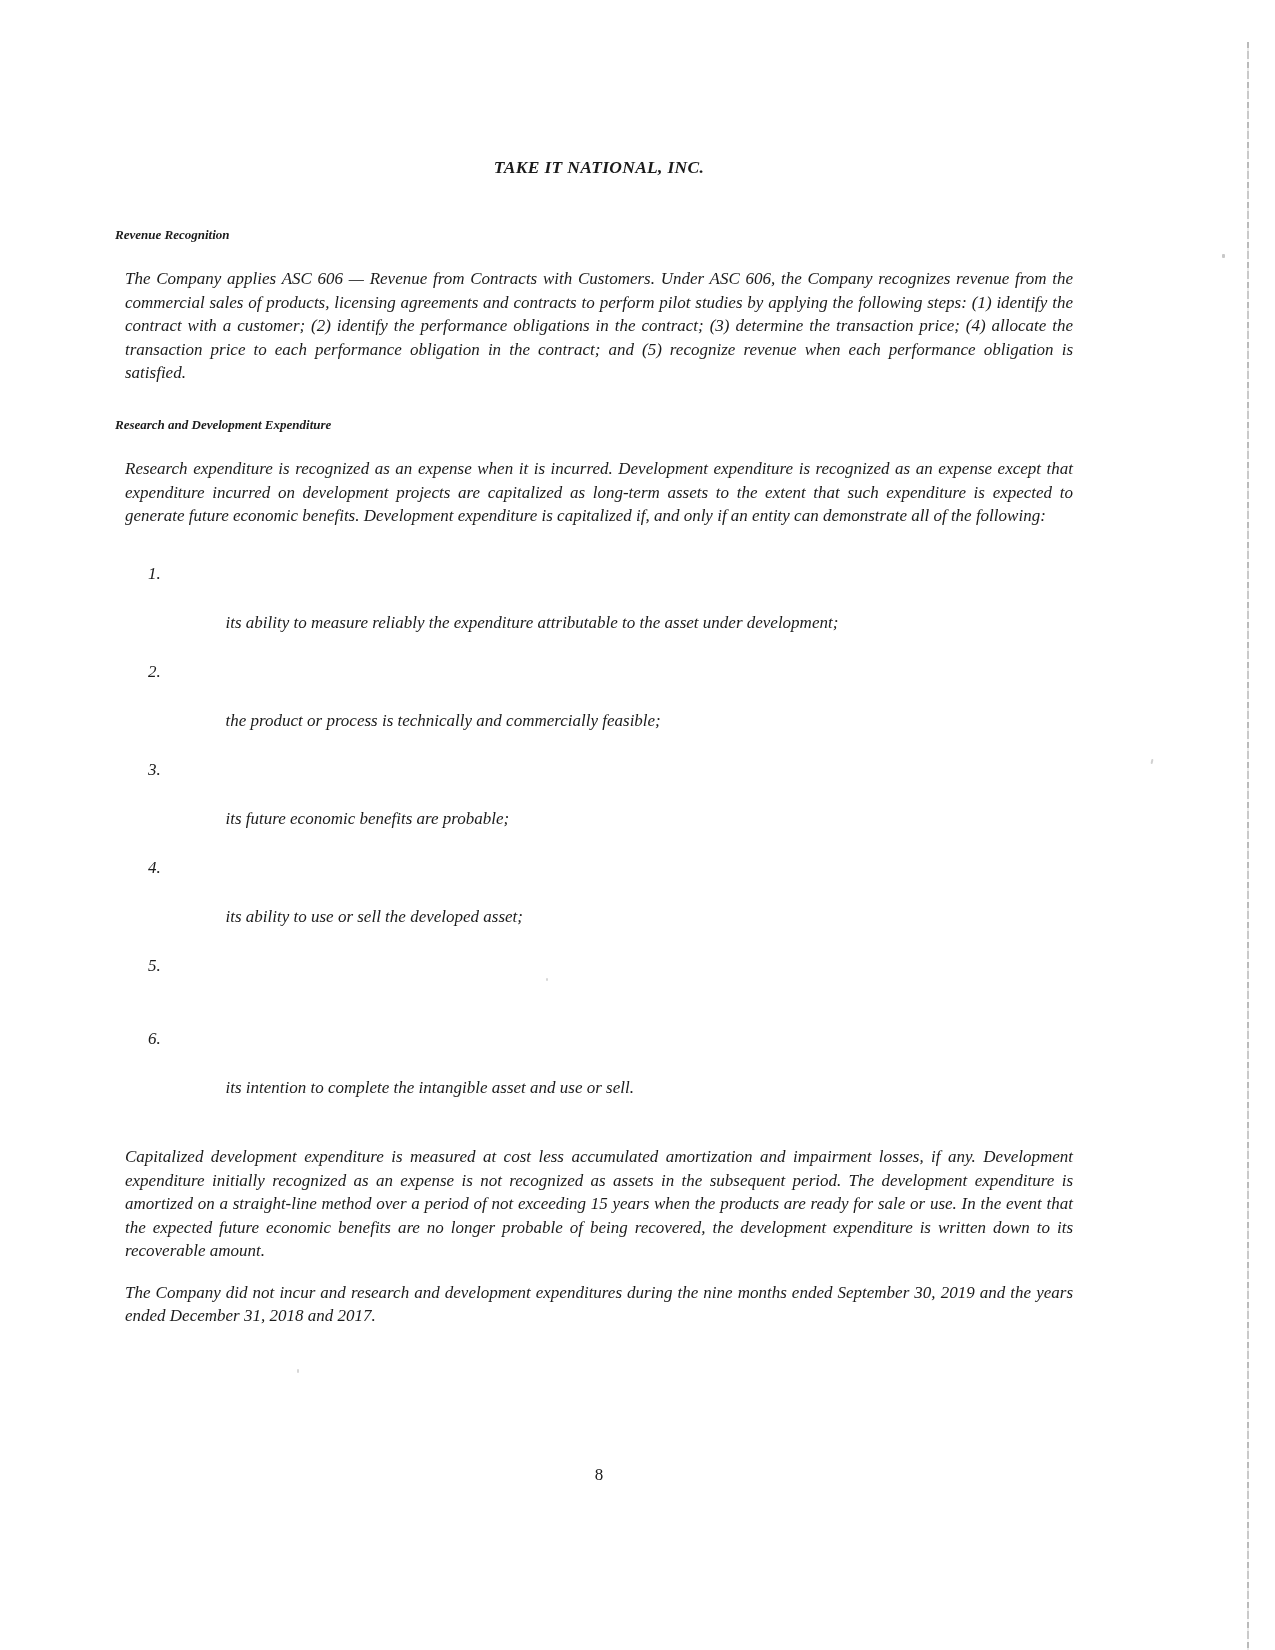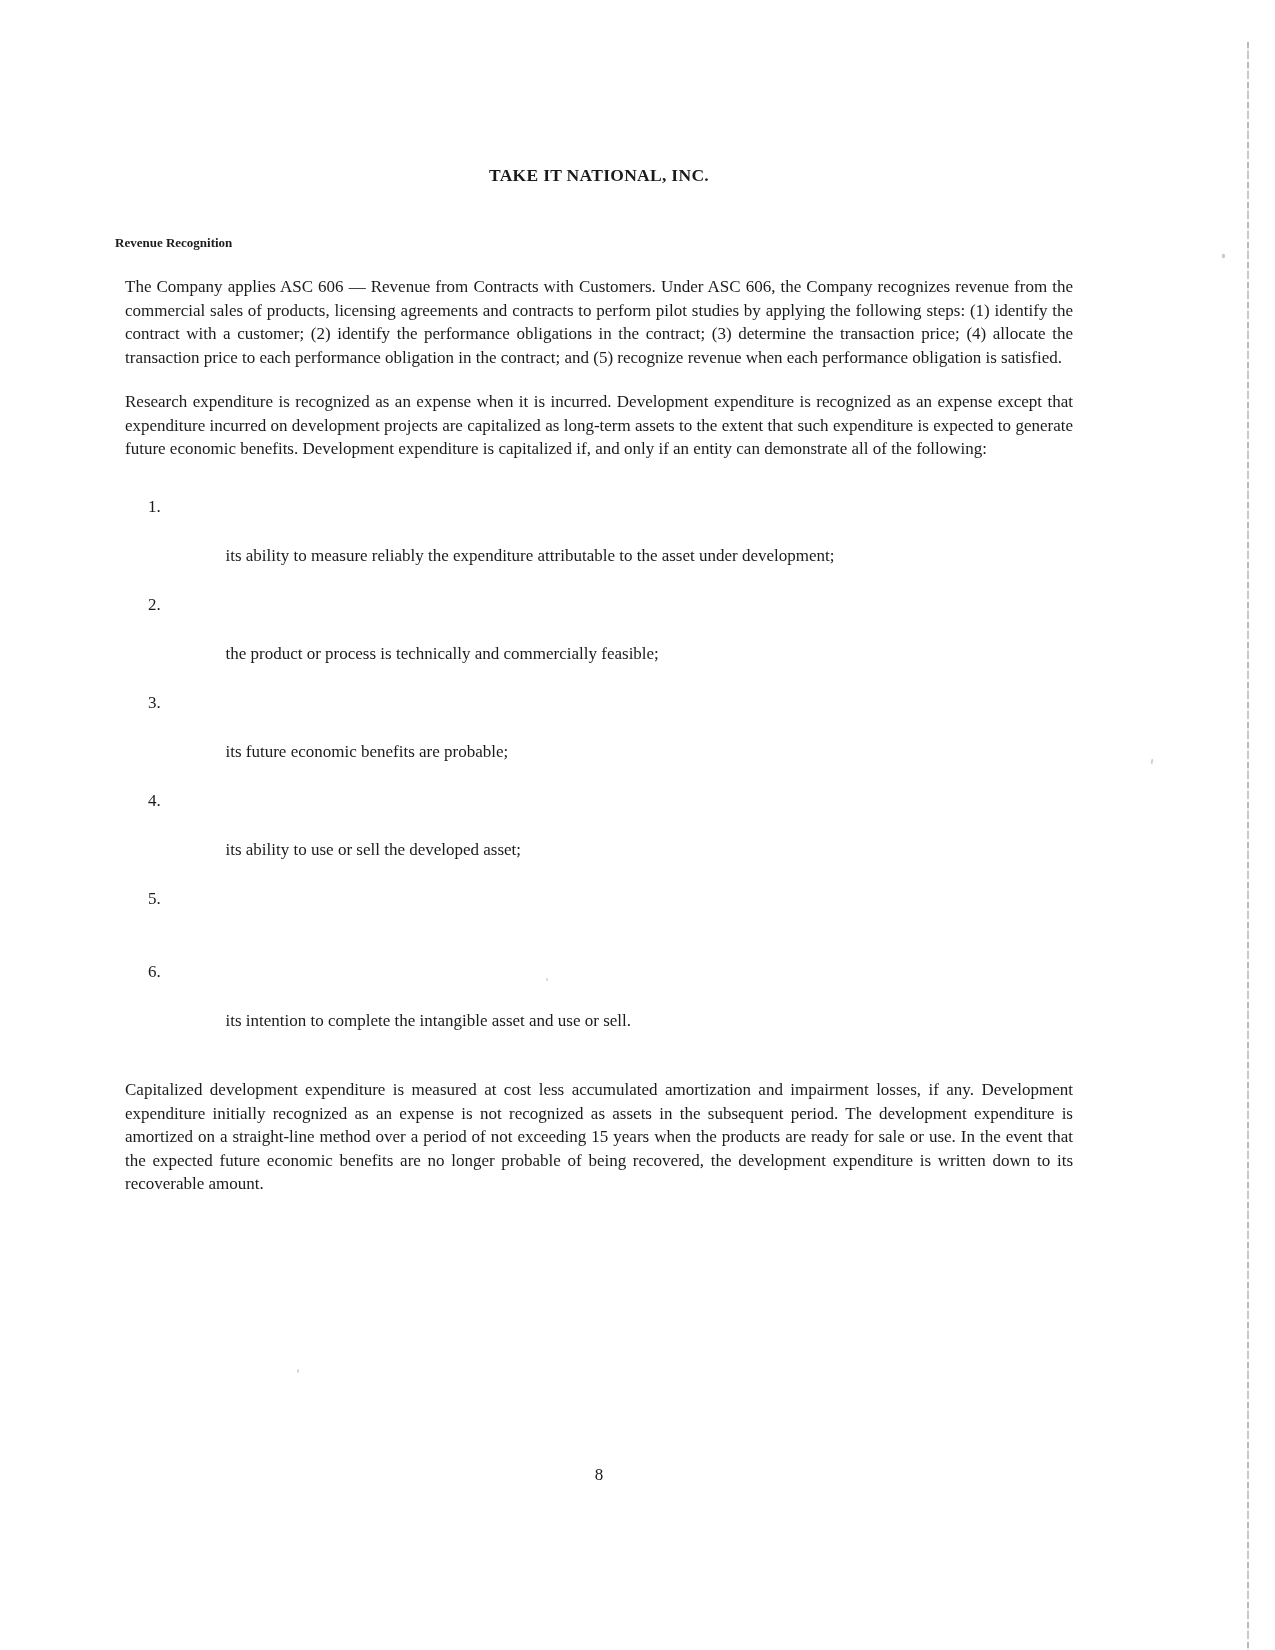--- a/index.html
+++ b/index.html
@@ -8,24 +8,25 @@
     width: 1275px;
     height: 1650px;
     background: #ffffff;
     overflow: hidden;
     font-family: "Liberation Serif", "DejaVu Serif", serif;
     color: #1b1b1b;
   }
   .content {
     position: absolute;
     left: 115px;
-    top: 16px;
+    top: 8px;
     width: 968px;
     font-size: 17px;
     line-height: 23.5px;
+    font-style: italic;
   }
   .doc-title {
     margin: 148px 0 0 0;
     text-align: center;
     font-size: 17.5px;
     font-weight: bold;
     letter-spacing: 0.3px;
   }
   .subtitle-block {
     margin-top: 23px;
@@ -107,20 +108,21 @@
     <h1 class="doc-title">TAKE IT NATIONAL, INC.</h1>
 
 
     <section>
       <h2 class="section-heading sh-revenue">Revenue Recognition</h2>
       <p class="body-para">The Company applies ASC 606 — Revenue from Contracts with Customers. Under ASC 606, the Company recognizes revenue from the commercial sales of products, licensing agreements and contracts to perform pilot studies by applying the following steps: (1) identify the contract with a customer; (2) identify the performance obligations in the contract; (3) determine the transaction price; (4) allocate the transaction price to each performance obligation in the contract; and (5) recognize revenue when each performance obligation is satisfied.</p>
     </section>
 
 
     <section>
+      <h2 class="section-heading sh-rnd">Research and Development Expenditure</h2>
       <p class="body-para">Research expenditure is recognized as an expense when it is incurred. Development expenditure is recognized as an expense except that expenditure incurred on development projects are capitalized as long-term assets to the extent that such expenditure is expected to generate future economic benefits. Development expenditure is capitalized if, and only if an entity can demonstrate all of the following:</p>
 
       <ol class="criteria-list">
         <li>
           <span class="li-num">1.</span>
           <span>its ability to measure reliably the expenditure attributable to the asset under development;</span>
         </li>
         <li>
           <span class="li-num">2.</span>
           <span>the product or process is technically and commercially feasible;</span>
@@ -136,20 +138,21 @@
         <li>
           <span class="li-num">5.</span>
         </li>
         <li>
           <span class="li-num">6.</span>
           <span>its intention to complete the intangible asset and use or sell.</span>
         </li>
       </ol>
 
       <p class="body-para p-after-list">Capitalized development expenditure is measured at cost less accumulated amortization and impairment losses, if any. Development expenditure initially recognized as an expense is not recognized as assets in the subsequent period. The development expenditure is amortized on a straight-line method over a period of not exceeding 15 years when the products are ready for sale or use. In the event that the expected future economic benefits are no longer probable of being recovered, the development expenditure is written down to its recoverable amount.</p>
+      <p class="body-para p-no-incur">The Company did not incur and research and development expenditures during the nine months ended September 30, 2019 and the years ended December 31, 2018 and 2017.</p>
     </section>
 
   </div>
 
   <div class="page-number">8</div>
 
   <div class="scan-line"></div>
   <div class="speck speck-1"></div>
   <div class="speck speck-2"></div>
   <div class="speck speck-3"></div>

